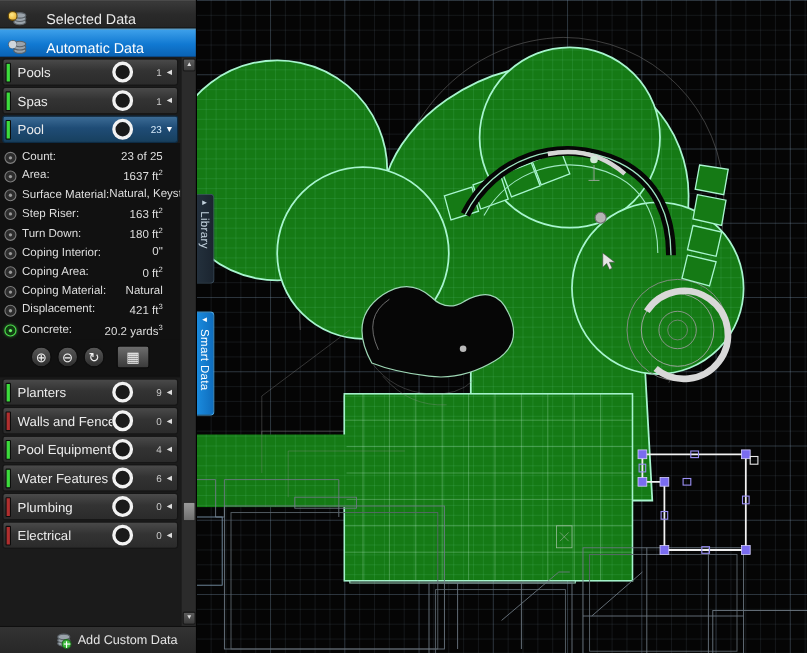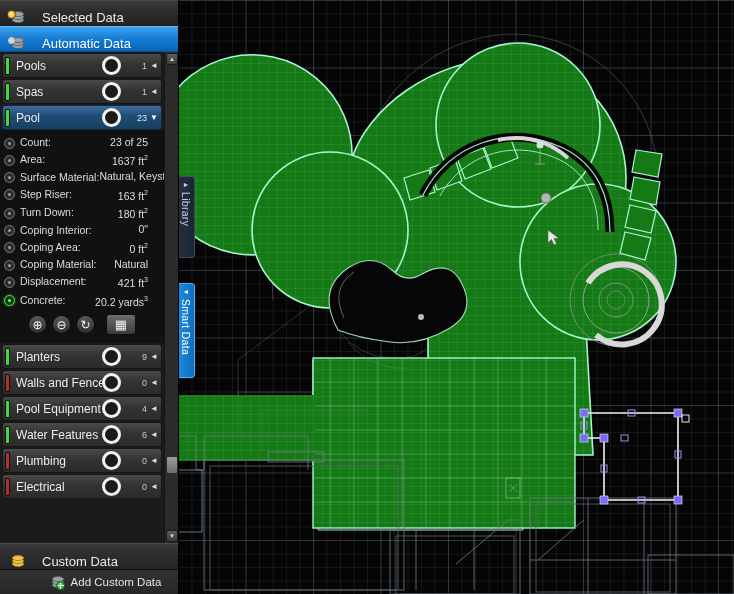--- a/index.html
+++ b/index.html
@@ -569,28 +569,20 @@
           </div>
         </div>
 
       <div id="sbar">
         <div class="sbtn up">▲</div>
         <div id="sthumb"></div>
         <div class="sbtn down">▼</div>
       </div>
     </div>
 
-    <div class="section-head custom">
-      <span class="db-ic gold">
-        <i class="coin c1"></i>
-          <i class="coin c2"></i>
-          <i class="coin c3"></i>
-      </span>
-      <span>Custom Data</span>
-    </div>
 
     <div id="footer-add">
       <span class="db-ic">
         <i class="coin c1"></i>
           <i class="coin c2"></i>
           <i class="coin c3"></i>
           <i class="badge plus"></i>
       </span>
       <span>Add Custom Data</span>
     </div>

